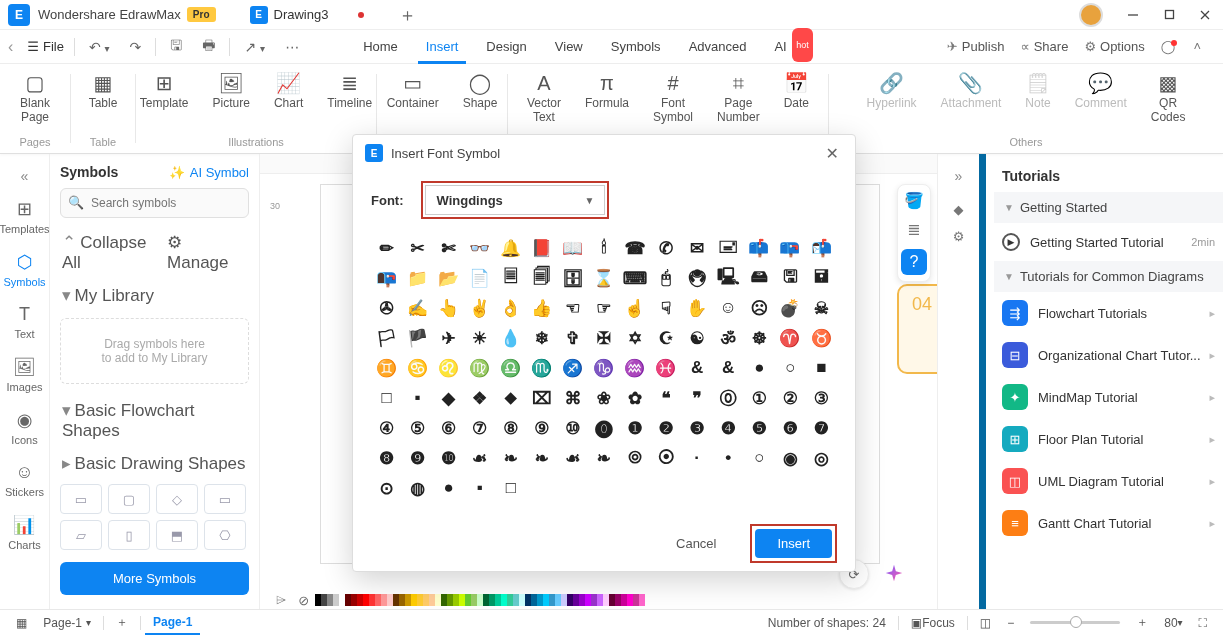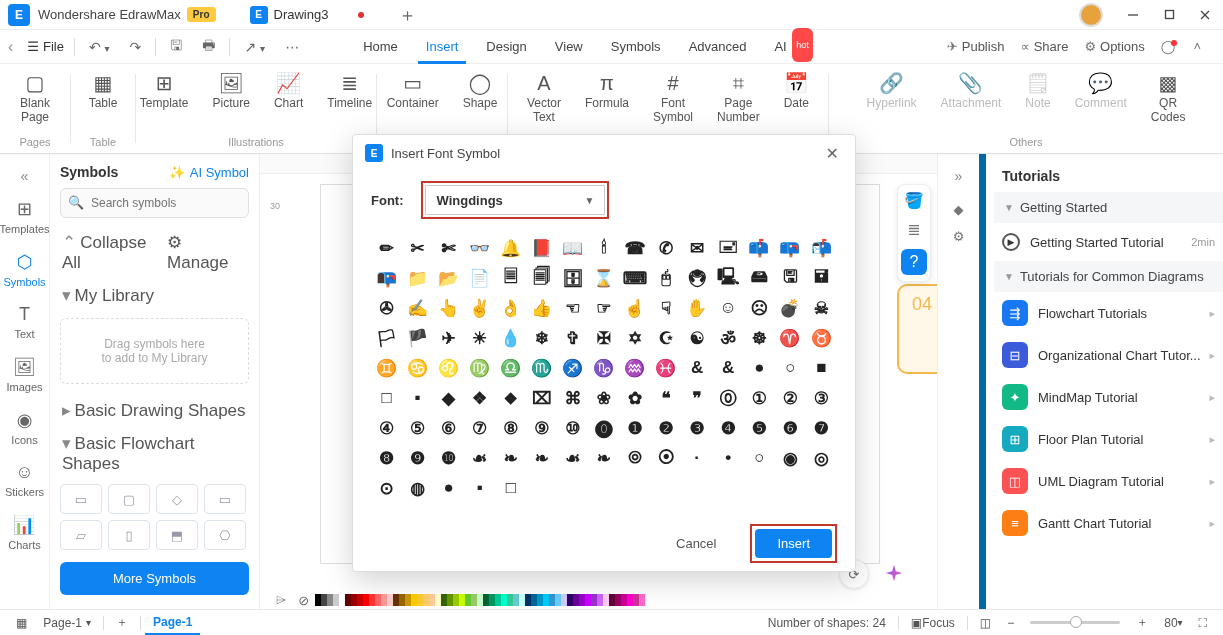--- a/index.html
+++ b/index.html
@@ -373,24 +373,24 @@
       <span>⚙ <span>Manage</span></span>
     </div>
     <div class="lp-row">
         <span><span class="arr">▾</span><span>My Library</span></span>
       </div>
     <div class="lp-library">
       <div>Drag symbols here</div>
         <div>to add to My Library</div>
     </div>
     <div class="lp-row">
+        <span><span class="arr">▾</span><span>Basic Flowchart Shapes</span></span>
+      </div>
+    <div class="lp-row">
         <span><span class="arr">▸</span><span>Basic Drawing Shapes</span></span>
-      </div>
-    <div class="lp-row">
-        <span><span class="arr">▾</span><span>Basic Flowchart Shapes</span></span>
       </div>
     <div class="shape-grid">
       <div class="shape-cell">▭</div>
       <div class="shape-cell">▢</div>
       <div class="shape-cell">◇</div>
       <div class="shape-cell">▭</div>
       <div class="shape-cell">▱</div>
       <div class="shape-cell">▯</div>
       <div class="shape-cell">⬒</div>
       <div class="shape-cell">⎔</div>

